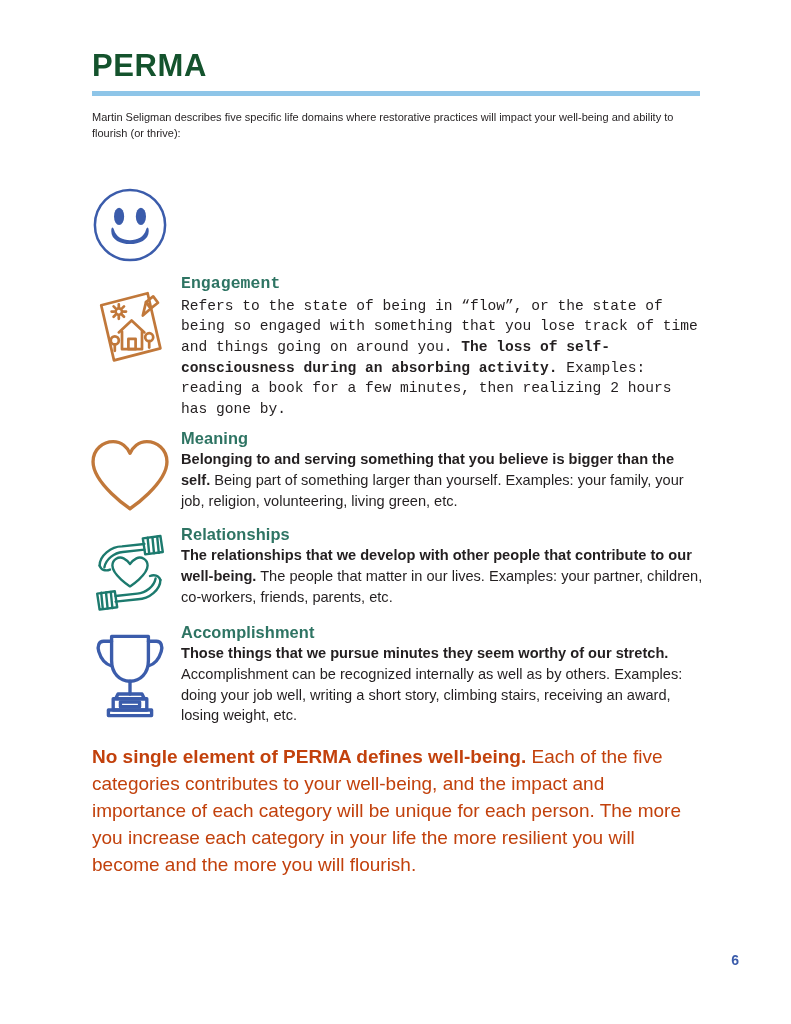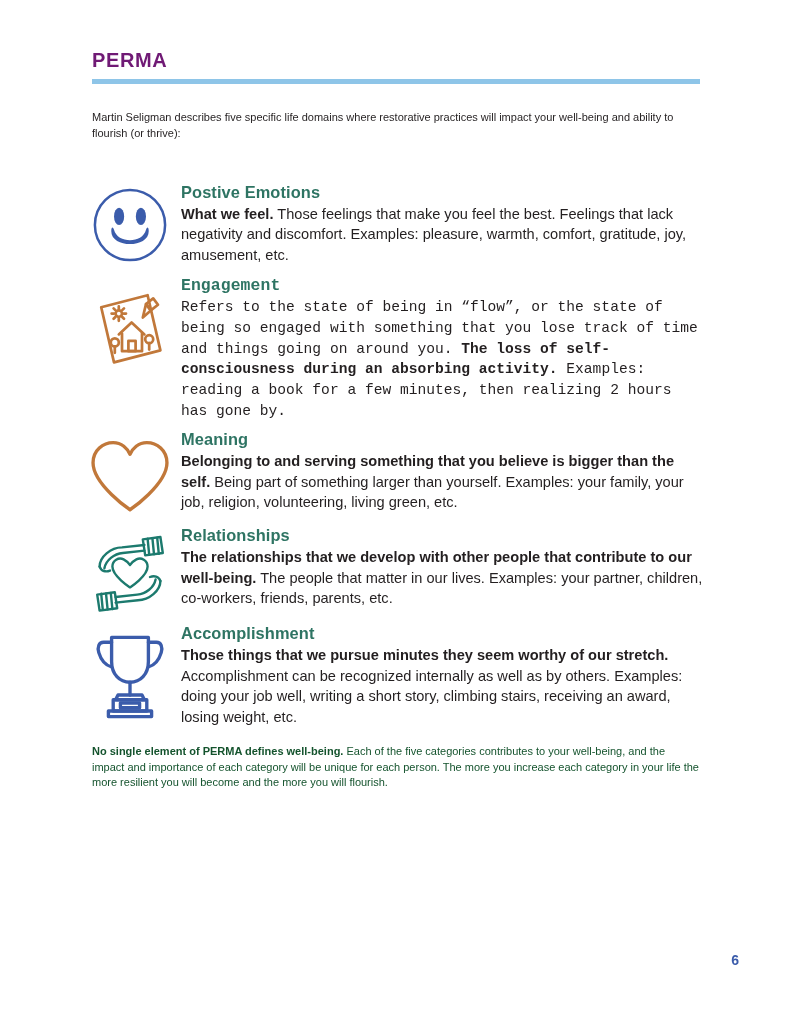--- a/index.html
+++ b/index.html
@@ -21,24 +21,24 @@
   }
 
   
   .header {
     position: absolute;
     left: 92px;
     top: 50px;
     width: 608px;
   }
   .page-title {
-    font-size: 20px;
+    font-size: 31px;
     font-weight: bold;
     letter-spacing: 0.6px;
-    color: #701a75;
+    color: #14532d;
     line-height: 1.05;
     margin: 0;
   }
   .title-rule {
     margin-top: 8px;
     width: 608px;
     height: 5px;
     background: #8ec5e8;
   }
 
@@ -104,23 +104,23 @@
   .s-relations  .icon-cell { padding-top: 8px; }
   .s-meaning    .icon-cell { padding-top: 10px; }
   .s-accomplish .icon-cell { padding-top: 8px; }
 
   
   .closing {
     position: absolute;
     left: 92px;
     top: 744px;
     width: 608px;
-    font-size: 11px;
+    font-size: 19px;
     line-height: 1.42;
-    color: #14532d;
+    color: #c2410c;
   }
   .closing b { font-weight: bold; }
 
   
   .page-number {
     position: absolute;
     right: 52px;
     top: 952px;
     font-size: 14px;
     font-weight: bold;
@@ -146,24 +146,20 @@
     <div class="section s-positive">
       <div class="icon-cell">
         <span>
           <svg width="78" height="78" viewBox="0 0 100 100">
             <circle cx="50" cy="50" r="45" fill="none" stroke="#3b5cab" stroke-width="3.2"></circle>
             <ellipse cx="36" cy="39" rx="6.5" ry="11" fill="#3b5cab"></ellipse>
             <ellipse cx="64" cy="39" rx="6.5" ry="11" fill="#3b5cab"></ellipse>
             <path d="M26 58 C26 52 28 52 29.5 56 C34 74 66 74 70.5 56 C72 52 74 52 74 58 C74 80 26 80 26 58 Z" fill="#3b5cab"></path>
           </svg>
         </span>
-      </div>
-      <div class="text-cell">
-        <div class="section-heading">Postive Emotions</div>
-        <div class="section-body"><b>What we feel.</b><span> Those feelings that make you feel the best. Feelings that lack negativity and discomfort. Examples: pleasure, warmth, comfort, gratitude, joy, amusement, etc.</span></div>
       </div>
     </div>
 
     <div class="section s-engagement">
       <div class="icon-cell">
         <span>
           <svg width="80" height="80" viewBox="0 0 100 100">
             <g fill="none" stroke="#c1783a" stroke-width="3.4" stroke-linejoin="round" stroke-linecap="round">
 
               <path d="M14 24 L72 9 L88 78 L30 93 Z"></path>

